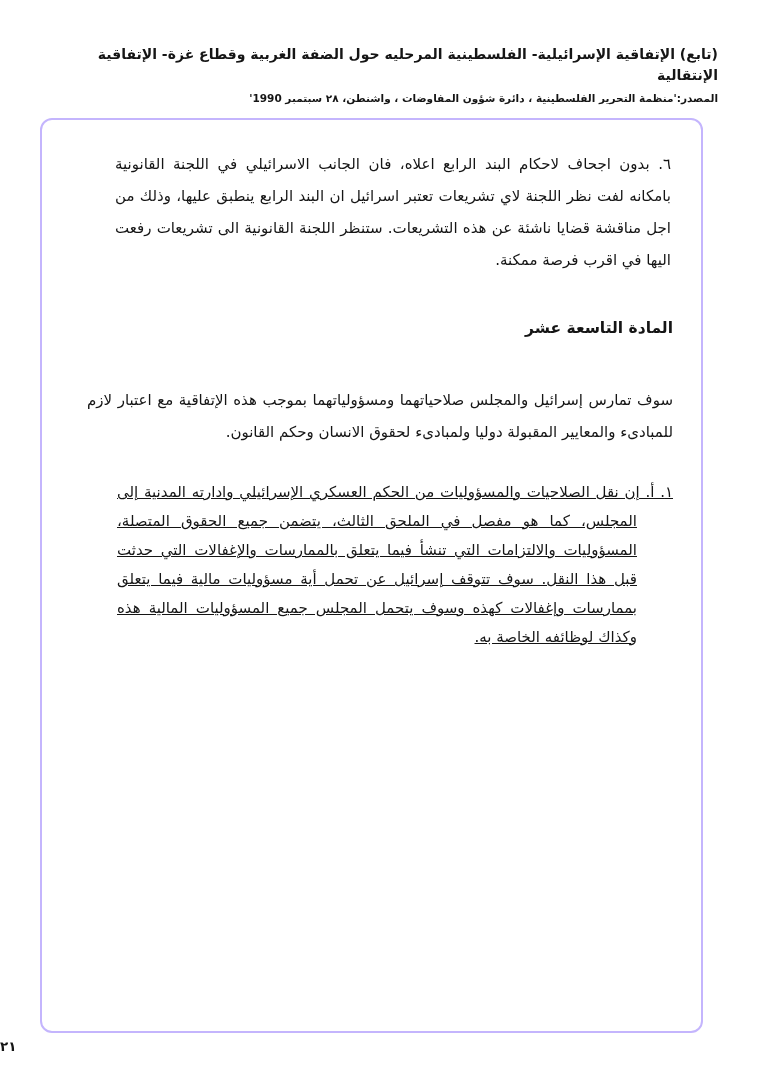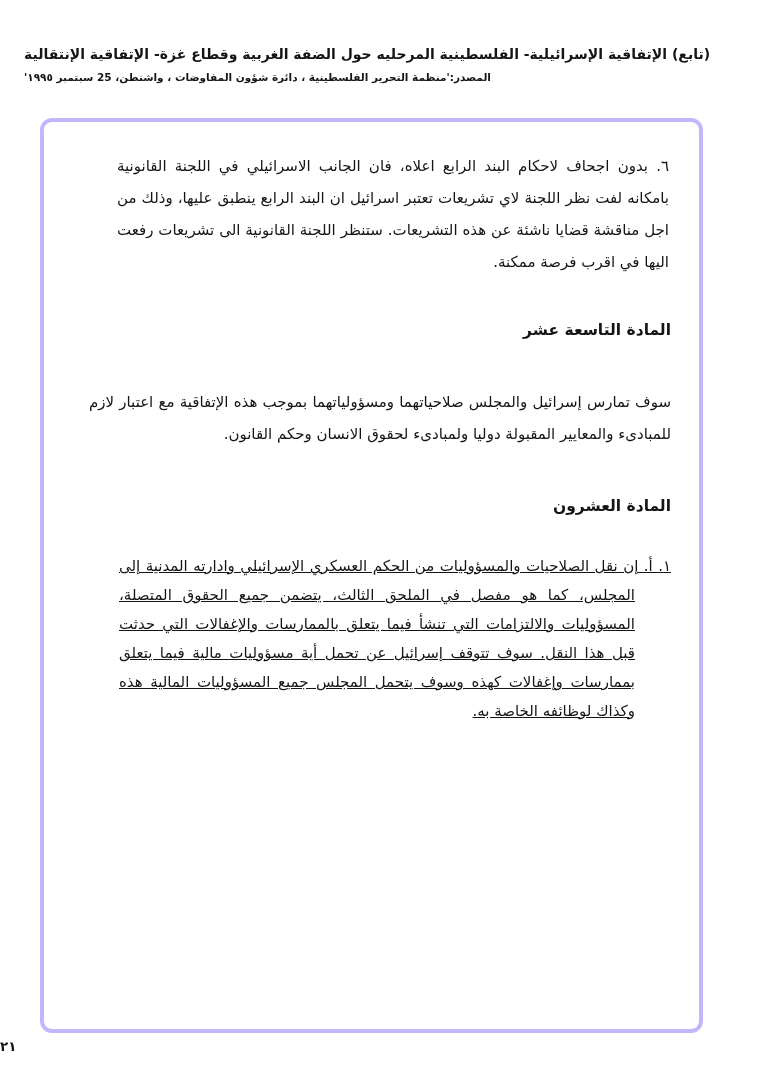--- a/index.html
+++ b/index.html
@@ -8,41 +8,41 @@
     width:758px;height:1078px;
     background:#ffffff;
     font-family:"DejaVu Sans", sans-serif;
     color:#151515;
     direction:rtl;
     overflow:hidden;
   }
   
   .doc-header{
     position:absolute;
-    top:44px;left:24px;right:40px;
-    text-align:left;
+    top:44px;left:39px;right:40px;
+    text-align:right;
   }
   .doc-header .line1{
     font-size:14px;
     font-weight:bold;
     letter-spacing:0;
     line-height:1.5;
   }
   .doc-header .line2{
     font-size:10.5px;
     font-weight:bold;
     margin-top:6px;
   }
   
   .content-box{
     position:absolute;
     left:40px;top:118px;
     width:663px;height:915px;
     box-sizing:border-box;
-    border:4px solid #c4b5fd;
+    border:2px solid #c4b5fd;
     border-radius:12px;
     padding:28px 28px 0 45px;
   }
   
   .para{
     font-size:15px;
     line-height:32px;
     text-align:justify;
     text-align-last:right;
   }
@@ -95,32 +95,31 @@
     font-weight:bold;
   }
 </style>
 </head>
 <body>
 
 <div class="page">
 
   <div class="doc-header">
     <div class="line1">(تابع) الإتفاقية الإسرائيلية- الفلسطينية المرحليه حول الضفة الغربية وقطاع غزة- الإتفاقية الإنتقالية</div>
-    <div class="line2">المصدر:'منظمة التحرير الفلسطينية ، دائرة شؤون المفاوضات ، واشنطن، 25 سبتمبر ١٩٩٥'</div>
+    <div class="line2">المصدر:'منظمة التحرير الفلسطينية ، دائرة شؤون المفاوضات ، واشنطن، ٢٨ سبتمبر 1990'</div>
   </div>
 
   <div class="content-box">
 
     <div class="para para6">٦. بدون اجحاف لاحكام البند الرابع اعلاه، فان الجانب الاسرائيلي في اللجنة القانونية بامكانه لفت نظر اللجنة لاي تشريعات تعتبر اسرائيل ان البند الرابع ينطبق عليها، وذلك من اجل مناقشة قضايا ناشئة عن هذه التشريعات. ستنظر اللجنة القانونية الى تشريعات رفعت اليها في اقرب فرصة ممكنة.</div>
 
     <div class="art-title title19">المادة التاسعة عشر</div>
 
     <div class="para para19">سوف تمارس إسرائيل والمجلس صلاحياتهما ومسؤولياتهما بموجب هذه الإتفاقية مع اعتبار لازم للمبادىء والمعايير المقبولة دوليا ولمبادىء لحقوق الانسان وحكم القانون.</div>
 
-    <div class="art-title title20">المادة العشرون</div>
 
     <div class="list-para item1a">١. أ. إن نقل الصلاحيات والمسؤوليات من الحكم العسكري الإسرائيلي وادارته المدنية إلى المجلس، كما هو مفصل في الملحق الثالث، يتضمن جميع الحقوق المتصلة، المسؤوليات والالتزامات التي تنشأ فيما يتعلق بالممارسات والإغفالات التي حدثت قبل هذا النقل. سوف تتوقف إسرائيل عن تحمل أية مسؤوليات مالية فيما يتعلق بممارسات وإغفالات كهذه وسوف يتحمل المجلس جميع المسؤوليات المالية هذه وكذاك لوظائفه الخاصة به.</div>
 
   </div>
 
   <div class="page-number">٢١</div>
 
 </div>
 
 </body></html>

